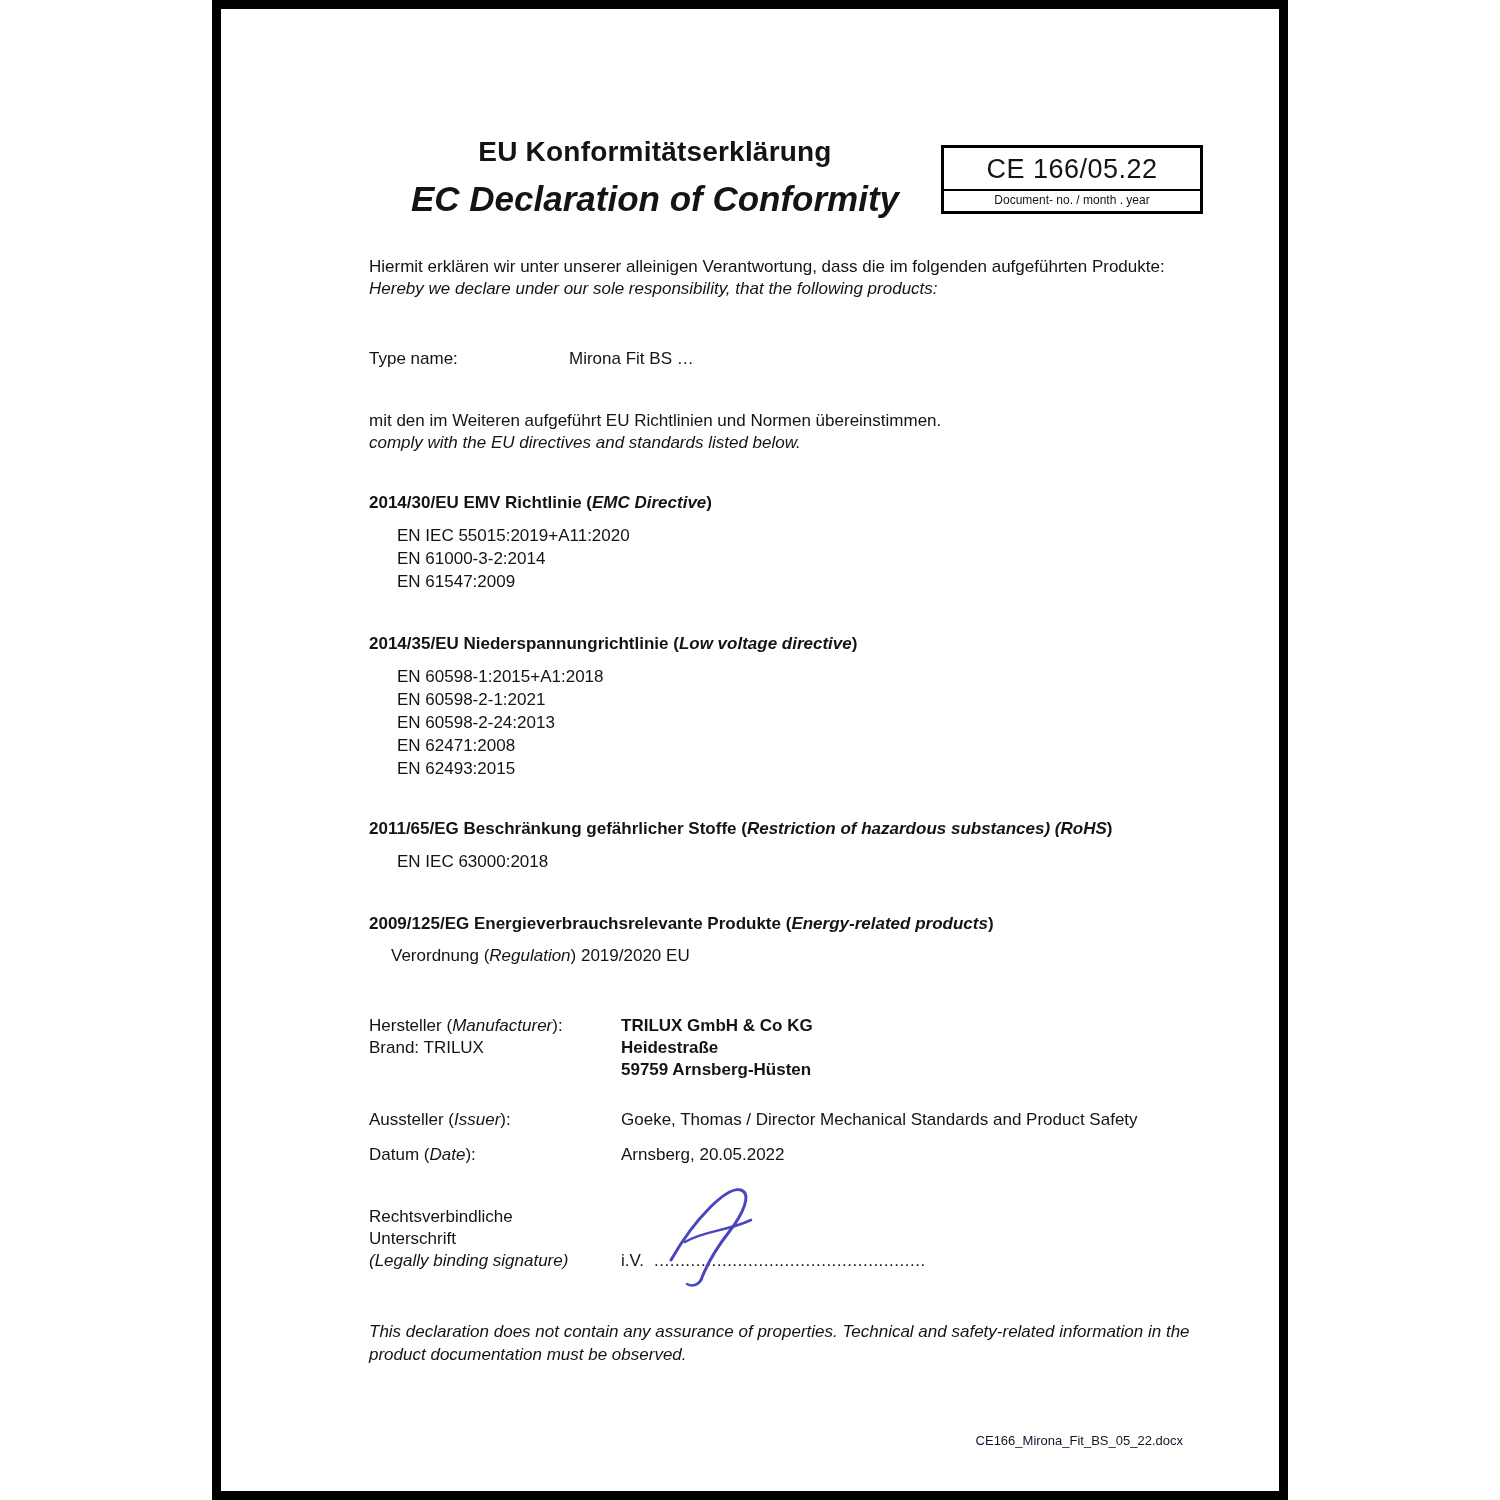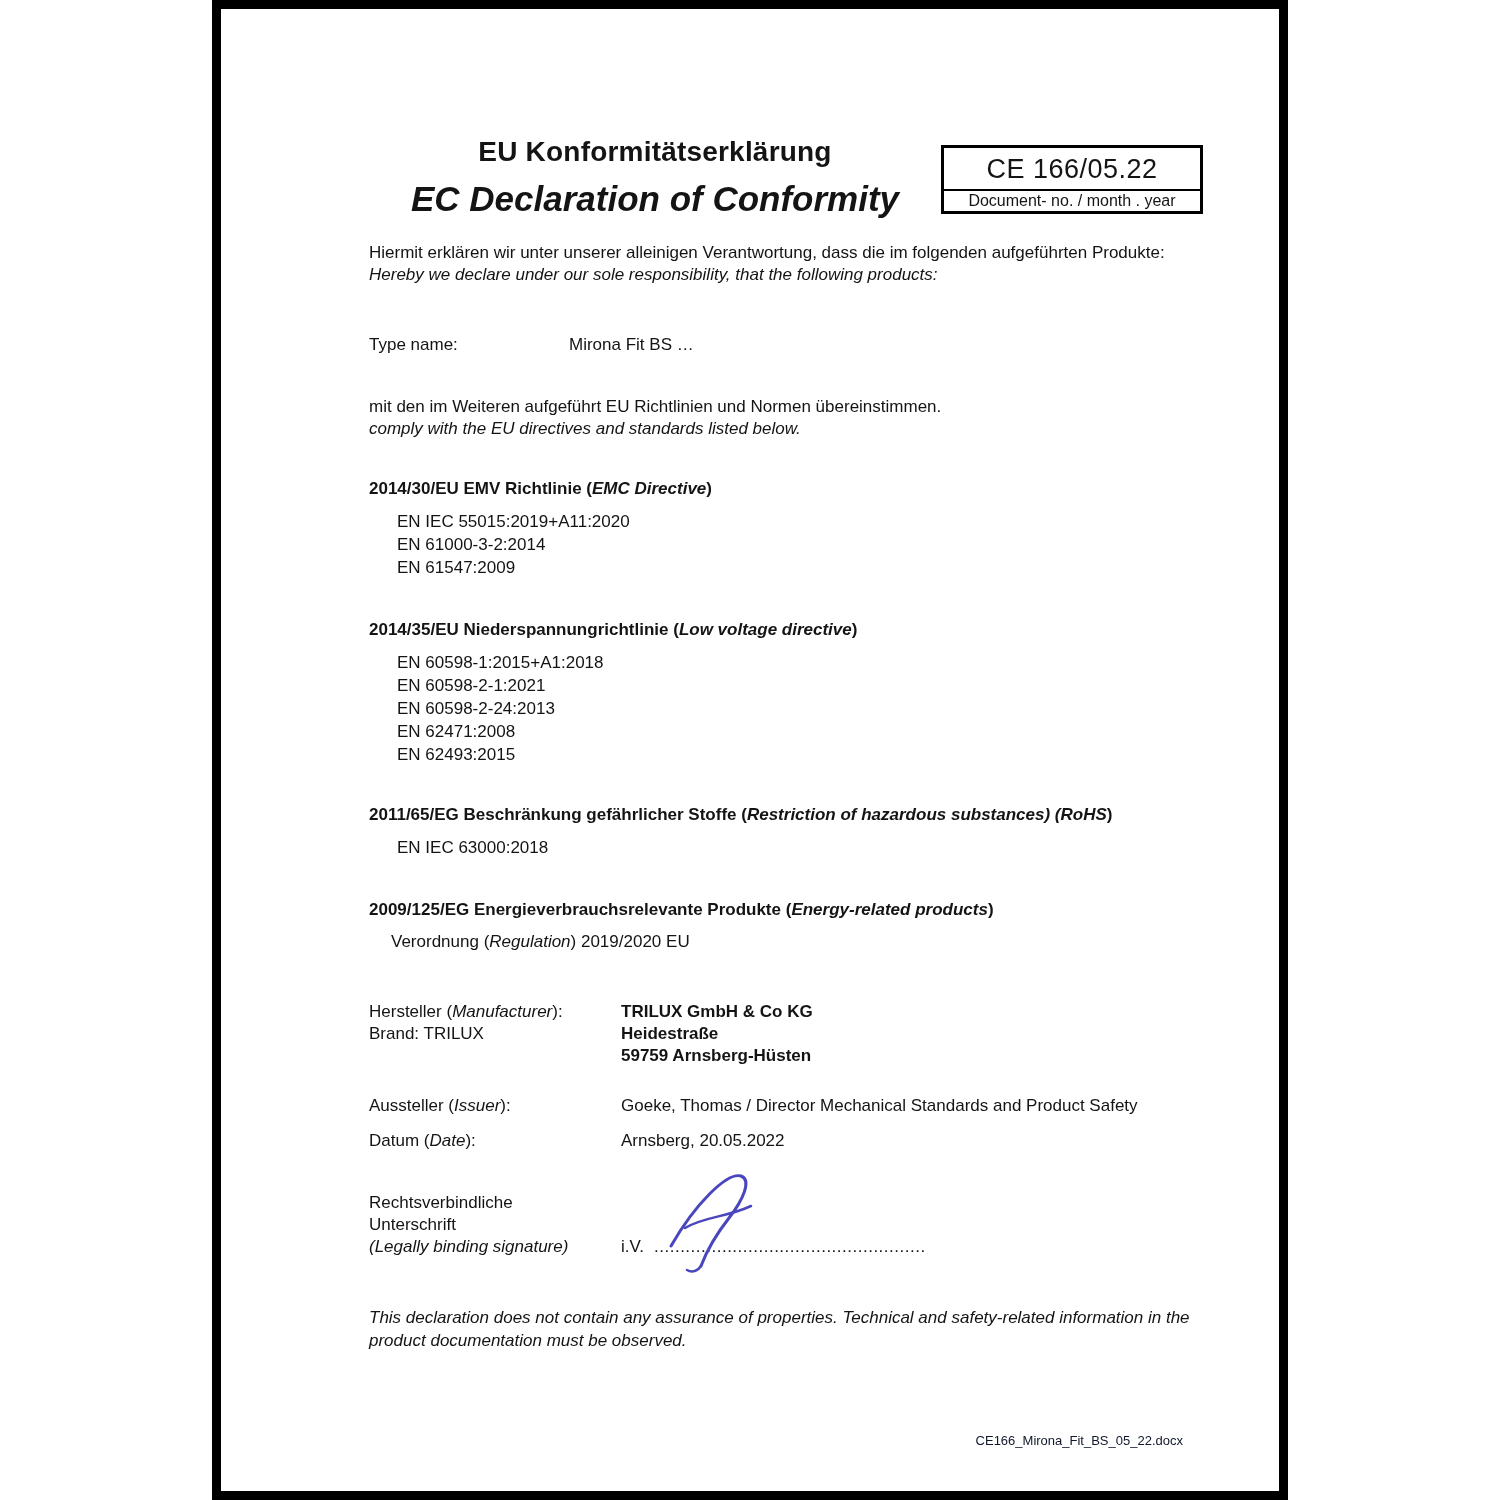--- a/index.html
+++ b/index.html
@@ -13,24 +13,24 @@
     border:9px solid #000;
     padding:122px 76px 0 148px;
     font-size:17px; line-height:22px;
   }
   .hdr { display:flex; align-items:flex-end; }
   .titles { flex:1; text-align:center; padding-top:4px; }
   .title-de { font-size:28px; line-height:33px; font-weight:bold; letter-spacing:.2px; }
   .title-en { font-size:35px; line-height:31px; font-weight:bold; font-style:italic; margin-top:15px; }
   .ce-box { width:262px; border:3px solid #000; text-align:center; padding:5px 0 3px; background:#fff; }
   .ce-number { font-size:27px; line-height:33px; letter-spacing:.5px; }
-  .ce-caption { margin-top:3px; border-top:2px solid #000; padding-top:2px; font-size:16px; line-height:15px; }
+  .ce-caption { margin-top:3px; border-top:2px solid #000; padding-top:2px; font-size:12px; line-height:15px; }
   .it { font-style:italic; }
   .nowrap { white-space:nowrap; }
-  .intro { margin-top:28px; }
+  .intro { margin-top:42px; }
   .type-row { margin-top:48px; display:flex; }
   .type-label { width:200px; }
   .comply { margin-top:40px; }
   .sec-h { font-weight:bold; }
   .mt-s1 { margin-top:38px; }
   .mt-s2 { margin-top:40px; }
   .stds { margin-top:10px; margin-left:28px; }
   .stds > div { line-height:23px; }
   .reg { margin-top:10px; margin-left:22px; }
   .info { display:flex; }

